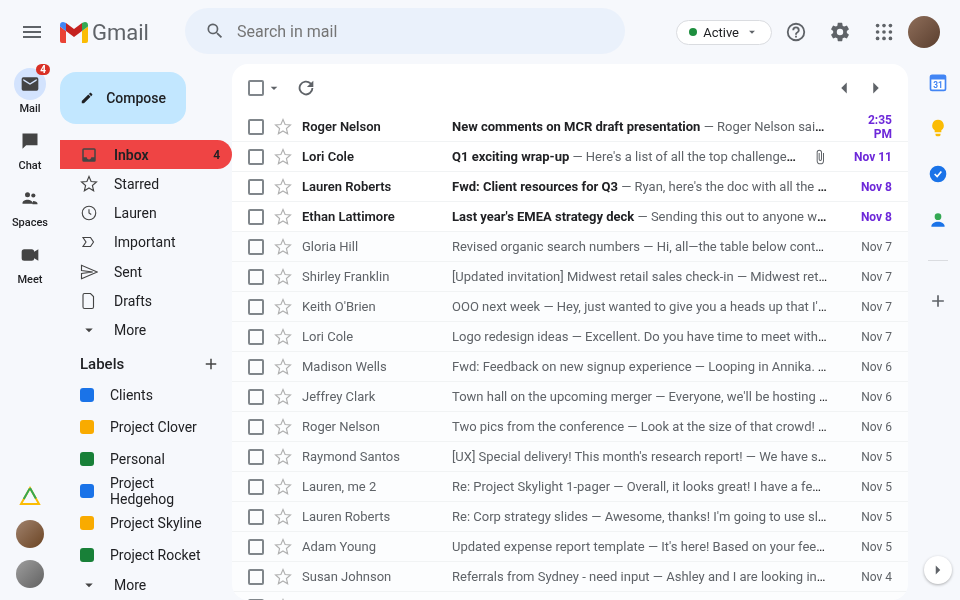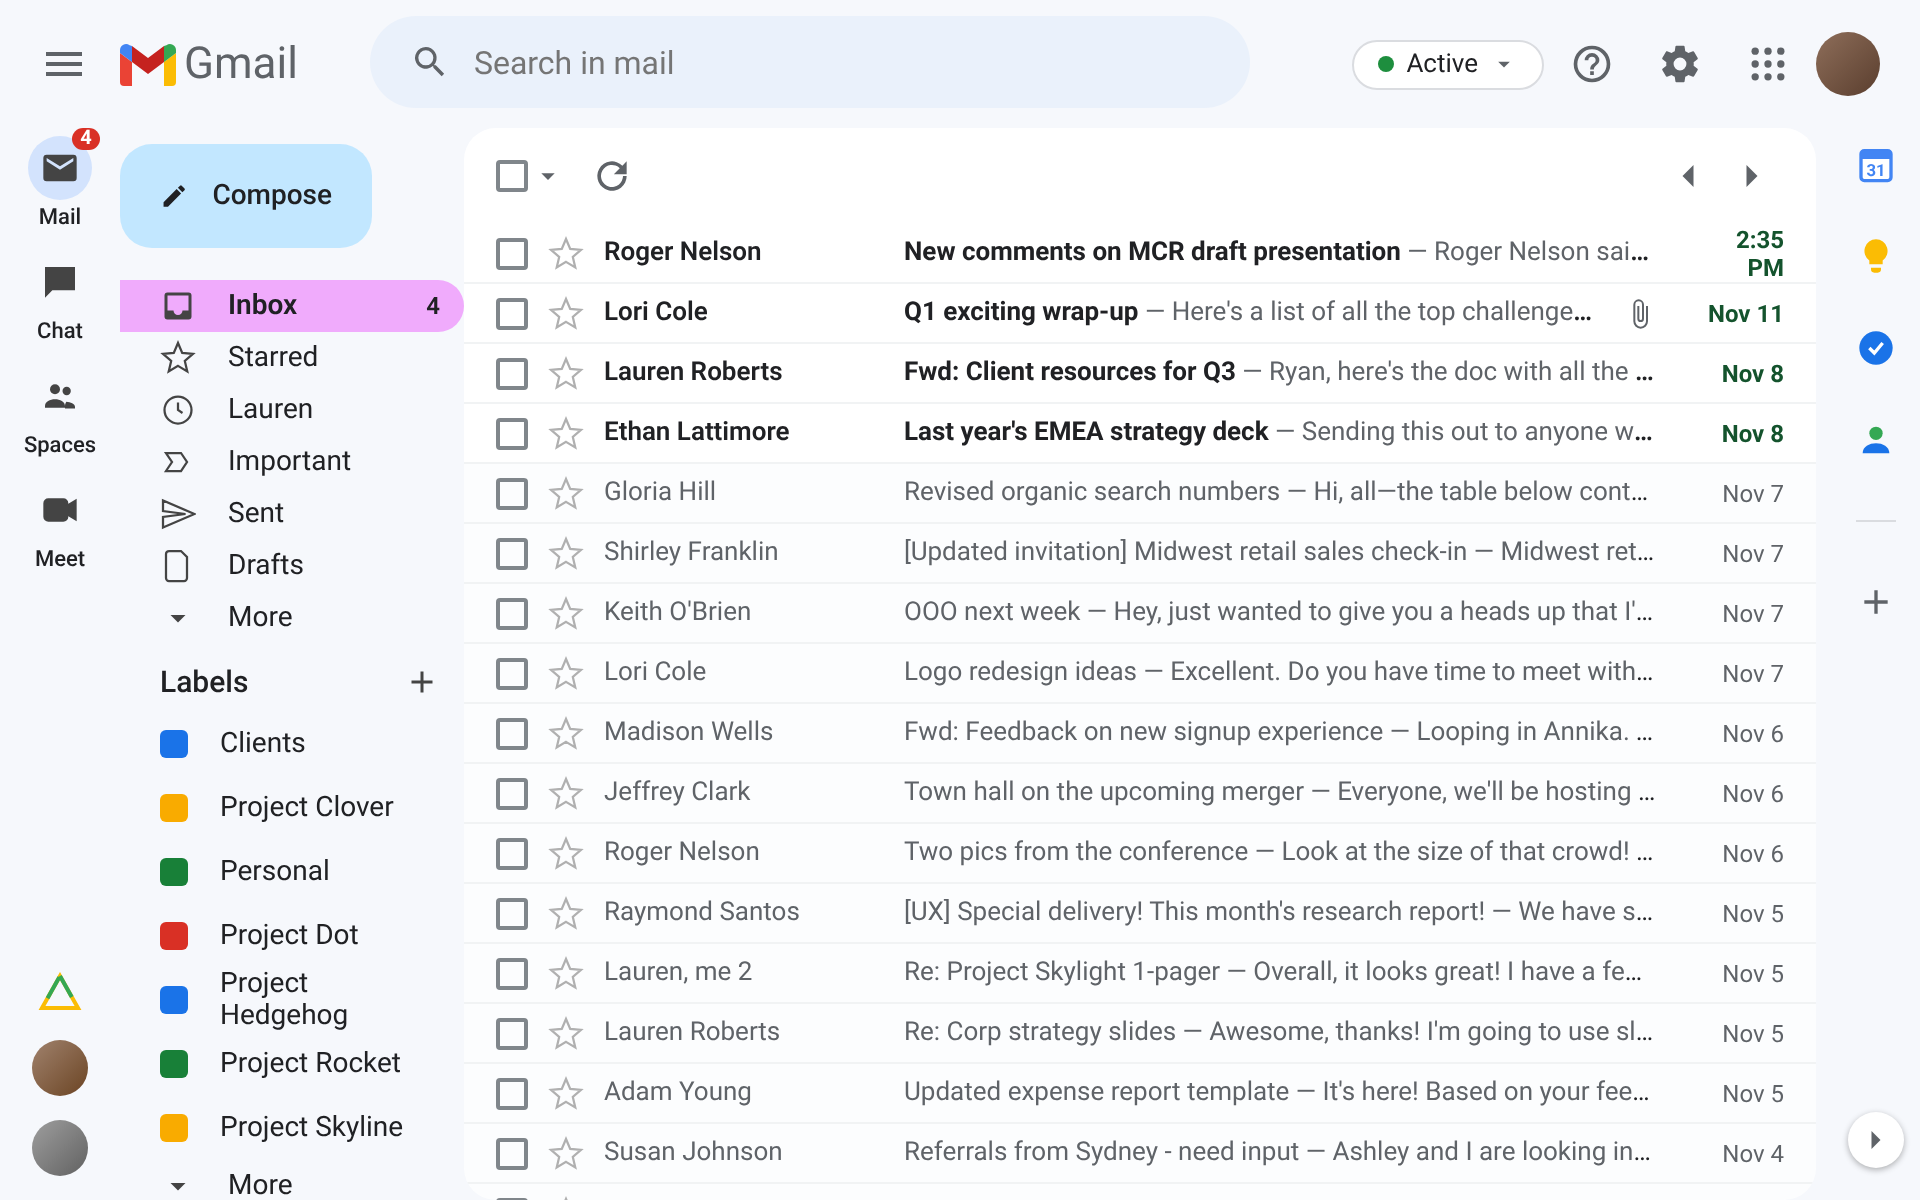--- a/index.html
+++ b/index.html
@@ -26,21 +26,21 @@
 .mini-icon{width:32px;height:32px;border-radius:16px;display:flex;align-items:center;justify-content:center}
 .mini-icon svg{width:20px;height:20px;fill:#444}
 .mini-label{font-size:11px;font-weight:500;color:#202124}
 .badge{position:absolute;top:0;right:8px;background:#d93025;color:#fff;border-radius:8px;font-size:10px;padding:0 4px;font-weight:bold;min-width:14px;text-align:center}
 .rail-btm{margin-top:auto;margin-bottom:12px;display:flex;flex-direction:column;align-items:center;gap:12px}
 .rail-btm .sm-av{width:28px;height:28px;border-radius:50%}
 .sidebar{width:172px;padding-top:8px;display:flex;flex-direction:column}
 .compose{background:#c2e7ff;border-radius:16px;padding:16px 20px;display:flex;align-items:center;gap:12px;font-size:14px;font-weight:500;cursor:pointer;margin-bottom:16px;width:126px}
 .compose svg{width:20px;height:20px;fill:#202124}
 .nav-item{display:flex;align-items:center;gap:16px;padding:4px 12px 4px 20px;height:32px;border-radius:0 16px 16px 0;cursor:pointer;font-size:14px}
-.nav-item.sel{background:#f0abfc;font-weight:600}
+.nav-item.sel{background:#ef4444;font-weight:600}
 .nav-item svg{width:18px;height:18px;fill:#444}
 .nav-item .cnt{margin-left:auto;font-size:12px;font-weight:600}
 .labels-hdr{display:flex;align-items:center;justify-content:space-between;padding:10px 12px 6px 20px;font-size:15px;font-weight:500}
 .lbl-swatch{width:14px;height:14px;border-radius:3px;flex-shrink:0}
 .main{flex:1;background:#fff;border-radius:16px;margin-right:8px;overflow:hidden;display:flex;flex-direction:column}
 .toolbar{height:48px;display:flex;align-items:center;padding:0 16px;gap:8px}
 .cb-wrap{display:flex;align-items:center;gap:2px}
 .cb{width:16px;height:16px;border:2px solid #80868b;border-radius:2px;cursor:pointer}
 .tb-right{margin-left:auto;display:flex;align-items:center}
 .emails{overflow-y:auto;flex:1}
@@ -48,21 +48,21 @@
 .erow.unread{font-weight:600}
 .erow.unread .sub{font-weight:700}
 .erow:not(.unread){background:#f6f8fc4a}
 .erow:not(.unread) .from,.erow:not(.unread) .sub{color:#5f6368;font-weight:400}
 .star{width:18px;height:18px;flex-shrink:0}
 .star svg{width:18px;height:18px;fill:none;stroke:#b0b0b0;stroke-width:1.5}
 .from{width:140px;flex-shrink:0;font-size:13px;overflow:hidden;text-overflow:ellipsis;white-space:nowrap}
 .content{flex:1;overflow:hidden;text-overflow:ellipsis;white-space:nowrap;font-size:13px}
 .snip{color:#5f6368;font-weight:400}
 .date{font-size:12px;margin-left:12px;flex-shrink:0;color:#5f6368;width:42px;text-align:right}
-.erow.unread .date{color:#14532d;font-weight:700}
+.erow.unread .date{color:#6d28d9;font-weight:700}
 .clip{width:16px;height:16px;flex-shrink:0}
 .right-rail{width:44px;display:flex;flex-direction:column;align-items:center;padding-top:8px;gap:26px}
 .right-rail .ri{width:20px;height:20px;cursor:pointer}
 .right-rail .sep{height:1px;width:20px;background:#dadce0;margin:4px 0}
 .expand{position:absolute;bottom:16px;right:8px;width:28px;height:28px;border-radius:50%;background:#fff;box-shadow:0 1px 3px rgba(0,0,0,0.3);display:flex;align-items:center;justify-content:center;cursor:pointer}
 </style>
 </head>
 <body>
 
 <div class="header">
@@ -239,34 +239,30 @@
         </div>
         <div class="nav-item">
           <span class="lbl-swatch" style="background:#f9ab00"></span>
           <span>Project Clover</span>
         </div>
         <div class="nav-item">
           <span class="lbl-swatch" style="background:#188038"></span>
           <span>Personal</span>
         </div>
         <div class="nav-item">
-          <span class="lbl-swatch" style="background:#d93025"></span>
-          <span>Project Dot</span>
-        </div>
-        <div class="nav-item">
           <span class="lbl-swatch" style="background:#1a73e8"></span>
           <span>Project Hedgehog</span>
+        </div>
+        <div class="nav-item">
+          <span class="lbl-swatch" style="background:#f9ab00"></span>
+          <span>Project Skyline</span>
         </div>
         <div class="nav-item">
           <span class="lbl-swatch" style="background:#188038"></span>
           <span>Project Rocket</span>
-        </div>
-        <div class="nav-item">
-          <span class="lbl-swatch" style="background:#f9ab00"></span>
-          <span>Project Skyline</span>
         </div>
       </div>
     <div class="nav-item">
         <svg viewBox="0 0 24 24">
           <path d="M7 10l5 5 5-5z"></path>
         </svg>
         <span>More</span>
       </div>
   </div>
 

